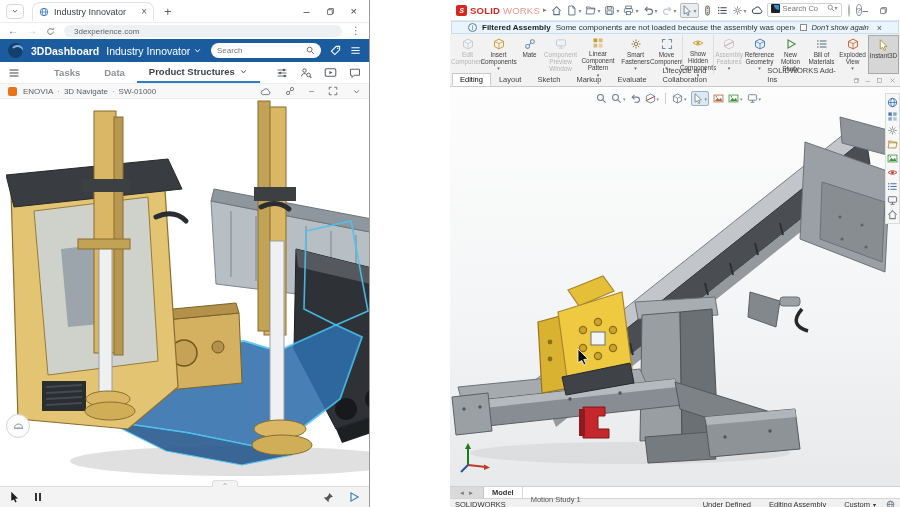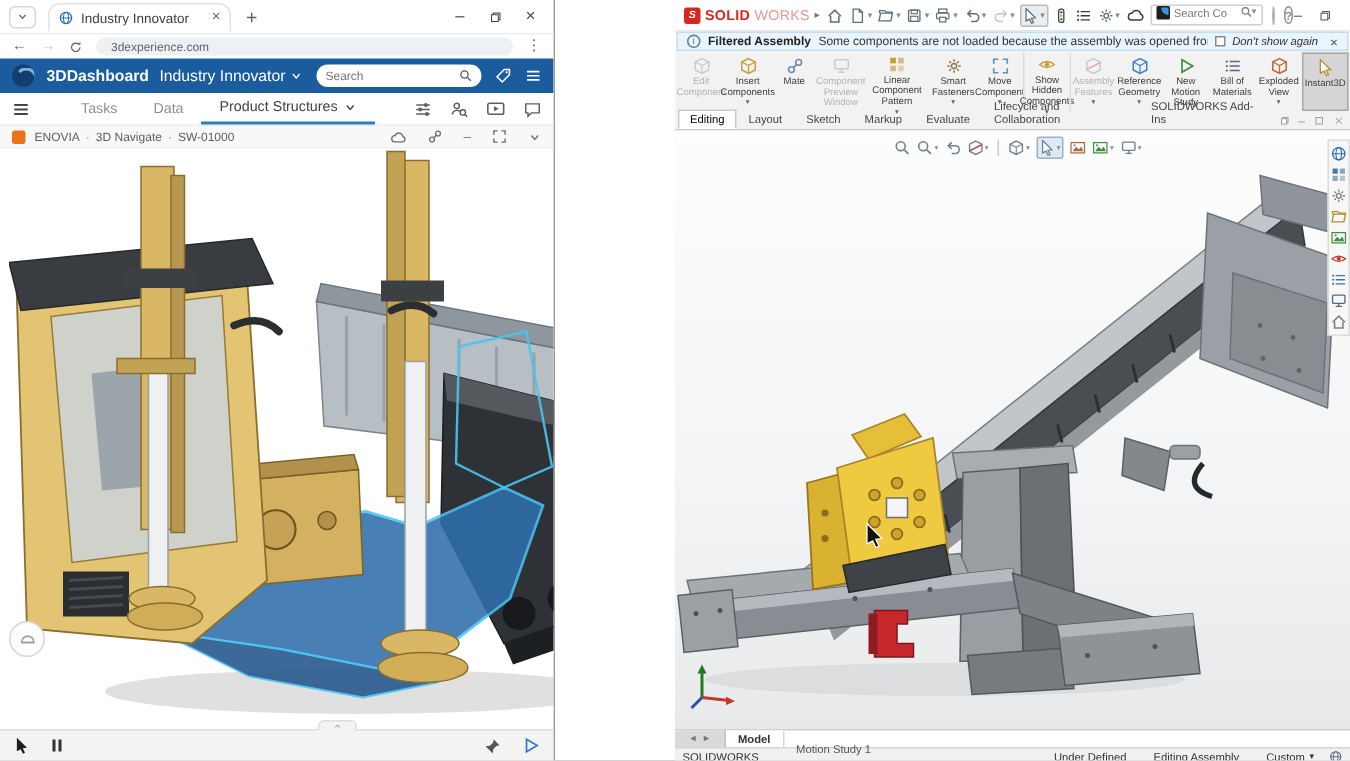--- a/index.html
+++ b/index.html
@@ -36,21 +36,21 @@
   .x-app { font-size:10.5px; font-weight:bold; margin-left:8px; }
   .x-dash { font-size:10.5px; margin-left:7px; }
   .x-header .chv { color:#fff; margin-left:3px; }
   .x-search { margin-left:auto; width:110px; height:15px; background:#fff; border-radius:8px; display:flex; align-items:center; padding:0 6px; }
   .x-search input { border:none; outline:none; flex:1; font-size:8px; color:#333; background:transparent; width:70px; font-family:inherit; }
   .x-hico { color:#fff; margin-left:9px; }
 
   
   .x-tabs { height:22px; background:#fff; display:flex; align-items:center; padding:0 8px; border-bottom:1px solid #eee; }
   .x-tabs .menu { color:#444; }
-  .xtab { font-size:9.5px; color:#8a9095; padding:0 12px; height:100%; display:flex; align-items:center; gap:4px; }
+  .xtab { font-size:9.5px; color:#8a9095; padding:0 12px; height:100%; display:flex; align-items:center; gap:4px;font-weight:bold; }
   .xtab.first { margin-left:22px; }
   .xtab.active { color:#3d4349; border-bottom:2px solid #2d7dc3; }
   .x-ticons { margin-left:auto; display:flex; align-items:center; gap:12px; color:#5a6066; }
 
   
   .wgt { height:15px; background:#f8f8f8; display:flex; align-items:center; padding:0 8px; border-bottom:1px solid #eee; }
   .env-ico { width:9px; height:9px; background:#e8731a; border-radius:2px; margin-right:6px; }
   .wgt .wt { font-size:8px; color:#5a6066; }
   .wgt .sep { font-size:8px; color:#9aa0a6; margin:0 4px; }
   .wgt-icons { margin-left:auto; display:flex; align-items:center; gap:14px; color:#6a7076; }
@@ -82,21 +82,21 @@
   .sw-search { display:flex; align-items:flex-start; border:1px solid #d0d0d0; border-radius:2px; height:14px; padding:0 3px; margin-left:3px; background:#fff; }
   .sw-search .dx { width:9px; height:9px; background:#1a2024; border-radius:1px; margin-right:3px; position:relative; }
   .sw-search .dx:after { content:""; position:absolute; right:1px; top:1px; width:5px; height:5px; border-radius:0 0 0 7px; background:#3d8edb; }
   .sw-search input { width:44px; border:none; outline:none; font-size:7.5px; color:#555; font-family:inherit; }
   .sw-search .mg { color:#777; }
   .avatar { width:13px; height:13px; border-radius:50%; background:radial-gradient(circle at 38% 32%,#c9573d 0 35%,#7e2a1d 90%); margin-left:6px; border:1px solid #b5b5b5; }
   .help-ic { width:12px; height:12px; border:1.2px solid #8a9096; border-radius:50%; color:#8a9096; font-size:8px; font-weight:bold; display:flex; align-items:center; justify-content:center; margin-left:6px; }
   .sw-wc { margin-left:auto; display:flex; align-items:center; gap:11px; color:#555; padding-right:4px; }
 
   
-  .sw-warn { height:13px; margin:0 1px; background:#e9f4fc; border:1px solid #c4ddf0; display:flex; align-items:center; padding:0 6px; gap:5px; }
+  .sw-warn { height:13px; margin:0 1px; background:#e9f4fc; border:1px solid #c4ddf0; display:flex; align-items:center; padding:0 16px; gap:5px; }
   .info-ic { width:9px; height:9px; border:1px solid #5f7f9c; border-radius:50%; color:#5f7f9c; font-size:7px; display:flex; align-items:center; justify-content:center; flex:none; }
   .sw-warn b { font-size:8px; color:#222; white-space:nowrap; }
   .sw-warn .msg { font-size:8px; color:#333; white-space:nowrap; overflow:hidden; }
   .sw-warn .right { margin-left:auto; display:flex; align-items:center; gap:4px; }
   .cbx { width:7px; height:7px; border:1px solid #8a8a8a; background:#fff; }
   .sw-warn .dsa { font-size:7.5px; color:#333; white-space:nowrap;font-style:italic; }
   .sw-warn .x { font-size:9px; color:#555; margin-left:4px; }
 
   
   .sw-ribbon { height:40px; background:#f2f2f2; display:flex; align-items:stretch; padding:1px 0 0 2px; }

